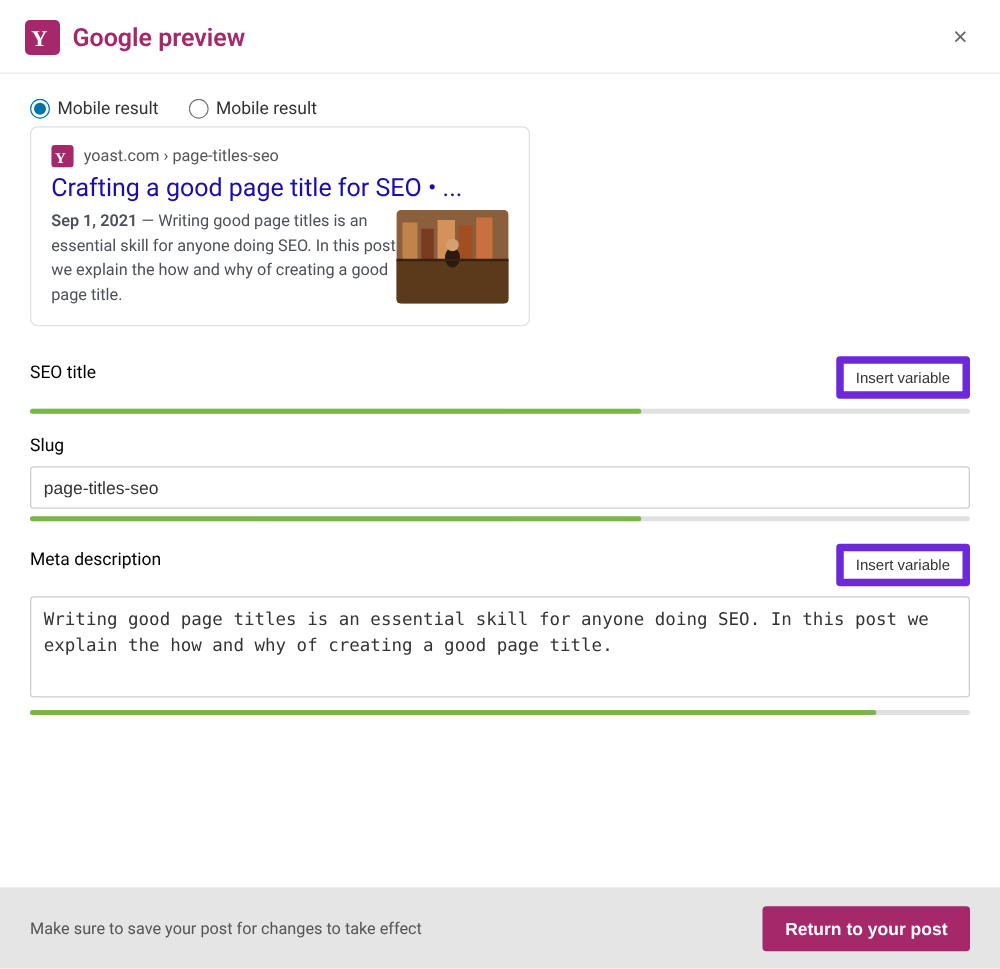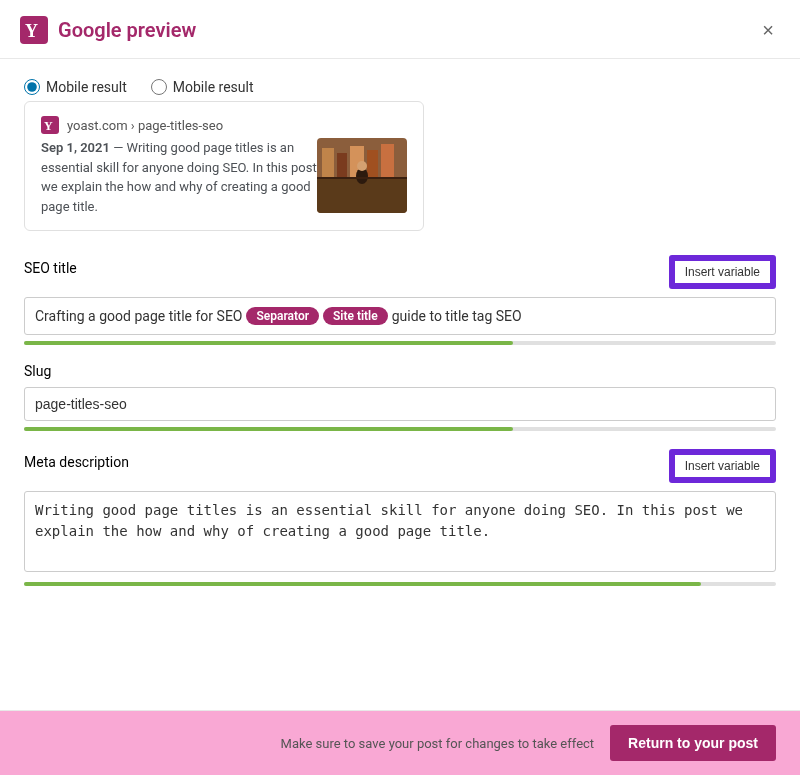--- a/index.html
+++ b/index.html
@@ -219,23 +219,23 @@
       color: #333;
       resize: none;
       min-height: 70px;
       line-height: 1.5;
     }
     .modal-footer {
       padding: 14px 24px;
       border-top: 1px solid #e8e8e8;
       display: flex;
       align-items: center;
-      justify-content: flex-end;
+      justify-content: space-between;
       gap: 16px;
-      background: #f9a8d4;
+      background: #e5e5e5;
     }
     .footer-hint {
       font-size: 13px;
       color: #555;
     }
     .return-btn {
       background: #a4286a;
       color: #fff;
       border: none;
       border-radius: 3px;
@@ -283,20 +283,21 @@
 
     <div class="preview-card">
       <div class="preview-site-row">
 
         <svg class="preview-favicon" viewBox="0 0 18 18" xmlns="http://www.w3.org/2000/svg">
           <rect width="18" height="18" rx="3" fill="#a4286a"></rect>
           <text x="3" y="14" font-size="12" font-weight="bold" fill="white" font-family="Georgia, serif">Y</text>
         </svg>
         <span class="preview-breadcrumb">yoast.com › page-titles-seo</span>
       </div>
+      <a class="preview-title">Crafting a good page title for SEO • ...</a>
       <div class="preview-body-row">
         <div class="preview-description">
           <span class="preview-date">Sep 1, 2021</span>
           <span> — </span><span>Writing good page titles is an essential skill for anyone doing SEO. In this post we explain the how and why of creating a good page title.</span>
         </div>
 
         <div class="preview-thumbnail">
           <svg viewBox="0 0 90 75" xmlns="http://www.w3.org/2000/svg">
             <rect width="90" height="75" fill="#8B5E3C"></rect>
             <rect x="0" y="40" width="90" height="35" fill="#5a3a1a"></rect>
@@ -314,26 +315,20 @@
           </svg>
         </div>
       </div>
     </div>
 
     <div class="section-header">
       <span class="section-label">SEO title</span>
       <button class="insert-variable-btn">Insert variable</button>
     </div>
     <div class="field-wrapper">
-      <div class="seo-title-field">
-        <span class="seo-title-text">Crafting a good page title for SEO</span>
-        <span class="tag-pill tag-separator">Separator</span>
-        <span class="tag-pill tag-site-title">Site title</span>
-        <span class="seo-title-text">guide to title tag SEO</span>
-      </div>
       <div class="progress-bar-container">
         <div class="progress-bar" style="width: 65%"></div>
       </div>
     </div>
 
     <div class="section-label">Slug</div>
     <div class="field-wrapper">
       <input type="text" class="slug-field" value="page-titles-seo" style="">
       <div class="progress-bar-container">
         <div class="progress-bar" style="width: 65%"></div>

